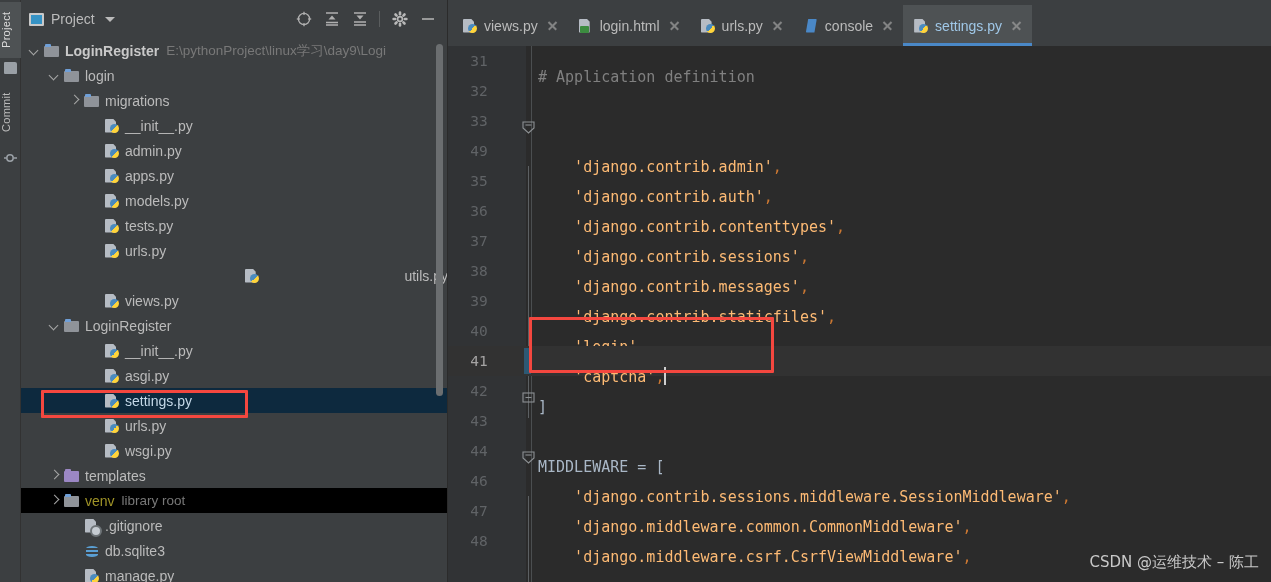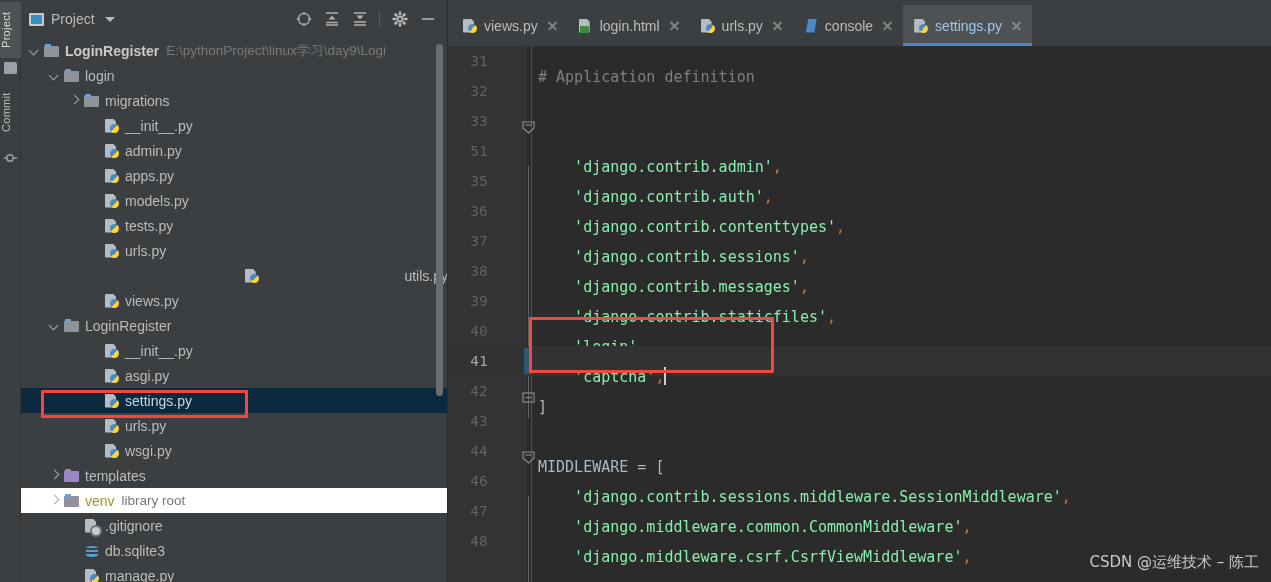--- a/index.html
+++ b/index.html
@@ -55,21 +55,21 @@
   .htool svg { display:block; }
   .hsep { width:1px; height:16px; background:#5a5d5e; }
 
   
   .tree { position:absolute; top:38px; left:0; right:0; bottom:0; overflow:hidden; }
   .row {
     position:relative; height:25px; display:flex; align-items:center;
     font-size:14px; color:#bbbbbb; white-space:nowrap;
   }
   .row.sel { background:#0d293e; }
-  .row.lib { background:#ffffff; }
+  .row.lib { background:#000000; }
   .arrow {
     width:11px; height:11px; flex:0 0 11px; position:relative;
   }
   .arrow.down::after, .arrow.right::after {
     content:''; position:absolute; left:1px; top:2px;
     width:6px; height:6px; border-right:1.6px solid #a7a7a7; border-bottom:1.6px solid #a7a7a7;
   }
   .arrow.down::after { transform: rotate(45deg); }
   .arrow.right::after { transform: rotate(-45deg); left:2px; top:1px;}
   .ico { width:16px; height:16px; flex:0 0 16px; margin-right:5px; position:relative; }
@@ -213,21 +213,21 @@
   .cl.current .ln { color:#a4a3a3; }
   .cl .curmark {
     position:absolute; left:76px; top:2px; width:7px; height:26px; background:#2d5873;
   }
   .cl .fold {
     position:absolute; left:74px; top:8px; width:13px; height:13px;
   }
   .cl .code { position:absolute; left:90px; top:16px; }
   .tok-cm { color:#808080; }
   .tok-const { color:#a9b7c6; }
-  .tok-str { color:#86efac; }
+  .tok-str { color:#fdba74; }
   .tok-punct { color:#a9b7c6; }
   .tok-comma { color:#cc7832; }
   .caret {
     display:inline-block; width:1.5px; height:18px; background:#cfcfcf;
     vertical-align:-3px;
   }
   .foldline {
     position:absolute; left:80px; top:120px; width:1px; height:252px; background:#5c6063;
   }
   .foldline2 {
@@ -472,21 +472,21 @@
       <div class="gutter-sep"></div>
       <div class="foldline"></div>
       <div class="foldline2"></div>
       <div class="codelines" id="codelines">
           <div class="cl"><span class="ln">31</span><span class="code"><span class="tok-cm"># Application definition</span></span></div>
           <div class="cl"><span class="ln">32</span><span class="code"></span></div>
           <div class="cl"><span class="ln">33</span><span class="fold"><svg width="13" height="13" viewBox="0 0 13 13">
                 <path d="M1 1h11v6l-5.5 5L1 7z" fill="none" stroke="#8d9194" stroke-width="1.1"></path>
                 <line x1="3.5" y1="4" x2="9.5" y2="4" stroke="#8d9194" stroke-width="1.1"></line>
               </svg></span></div>
-          <div class="cl"><span class="ln">51</span><span class="code"><span class="tok-str">    'django.contrib.admin'</span><span class="tok-comma">,</span></span></div>
+          <div class="cl"><span class="ln">49</span><span class="code"><span class="tok-str">    'django.contrib.admin'</span><span class="tok-comma">,</span></span></div>
           <div class="cl"><span class="ln">35</span><span class="code"><span class="tok-str">    'django.contrib.auth'</span><span class="tok-comma">,</span></span></div>
           <div class="cl"><span class="ln">36</span><span class="code"><span class="tok-str">    'django.contrib.contenttypes'</span><span class="tok-comma">,</span></span></div>
           <div class="cl"><span class="ln">37</span><span class="code"><span class="tok-str">    'django.contrib.sessions'</span><span class="tok-comma">,</span></span></div>
           <div class="cl"><span class="ln">38</span><span class="code"><span class="tok-str">    'django.contrib.messages'</span><span class="tok-comma">,</span></span></div>
           <div class="cl"><span class="ln">39</span><span class="code"><span class="tok-str">    'django.contrib.staticfiles'</span><span class="tok-comma">,</span></span></div>
           <div class="cl"><span class="ln">40</span><span class="code"><span class="tok-str">    'login'</span><span class="tok-comma">,</span></span></div>
           <div class="cl current"><span class="ln">41</span><span class="curmark"></span><span class="code"><span class="tok-str">    'captcha'</span><span class="tok-comma">,</span><span class="caret"></span></span></div>
           <div class="cl"><span class="ln">42</span><span class="fold"><svg width="13" height="13" viewBox="0 0 13 13">
                 <rect x="1" y="2" width="11" height="9" fill="none" stroke="#8d9194" stroke-width="1.1"></rect>
                 <line x1="3.5" y1="6.5" x2="9.5" y2="6.5" stroke="#8d9194" stroke-width="1.1"></line>

